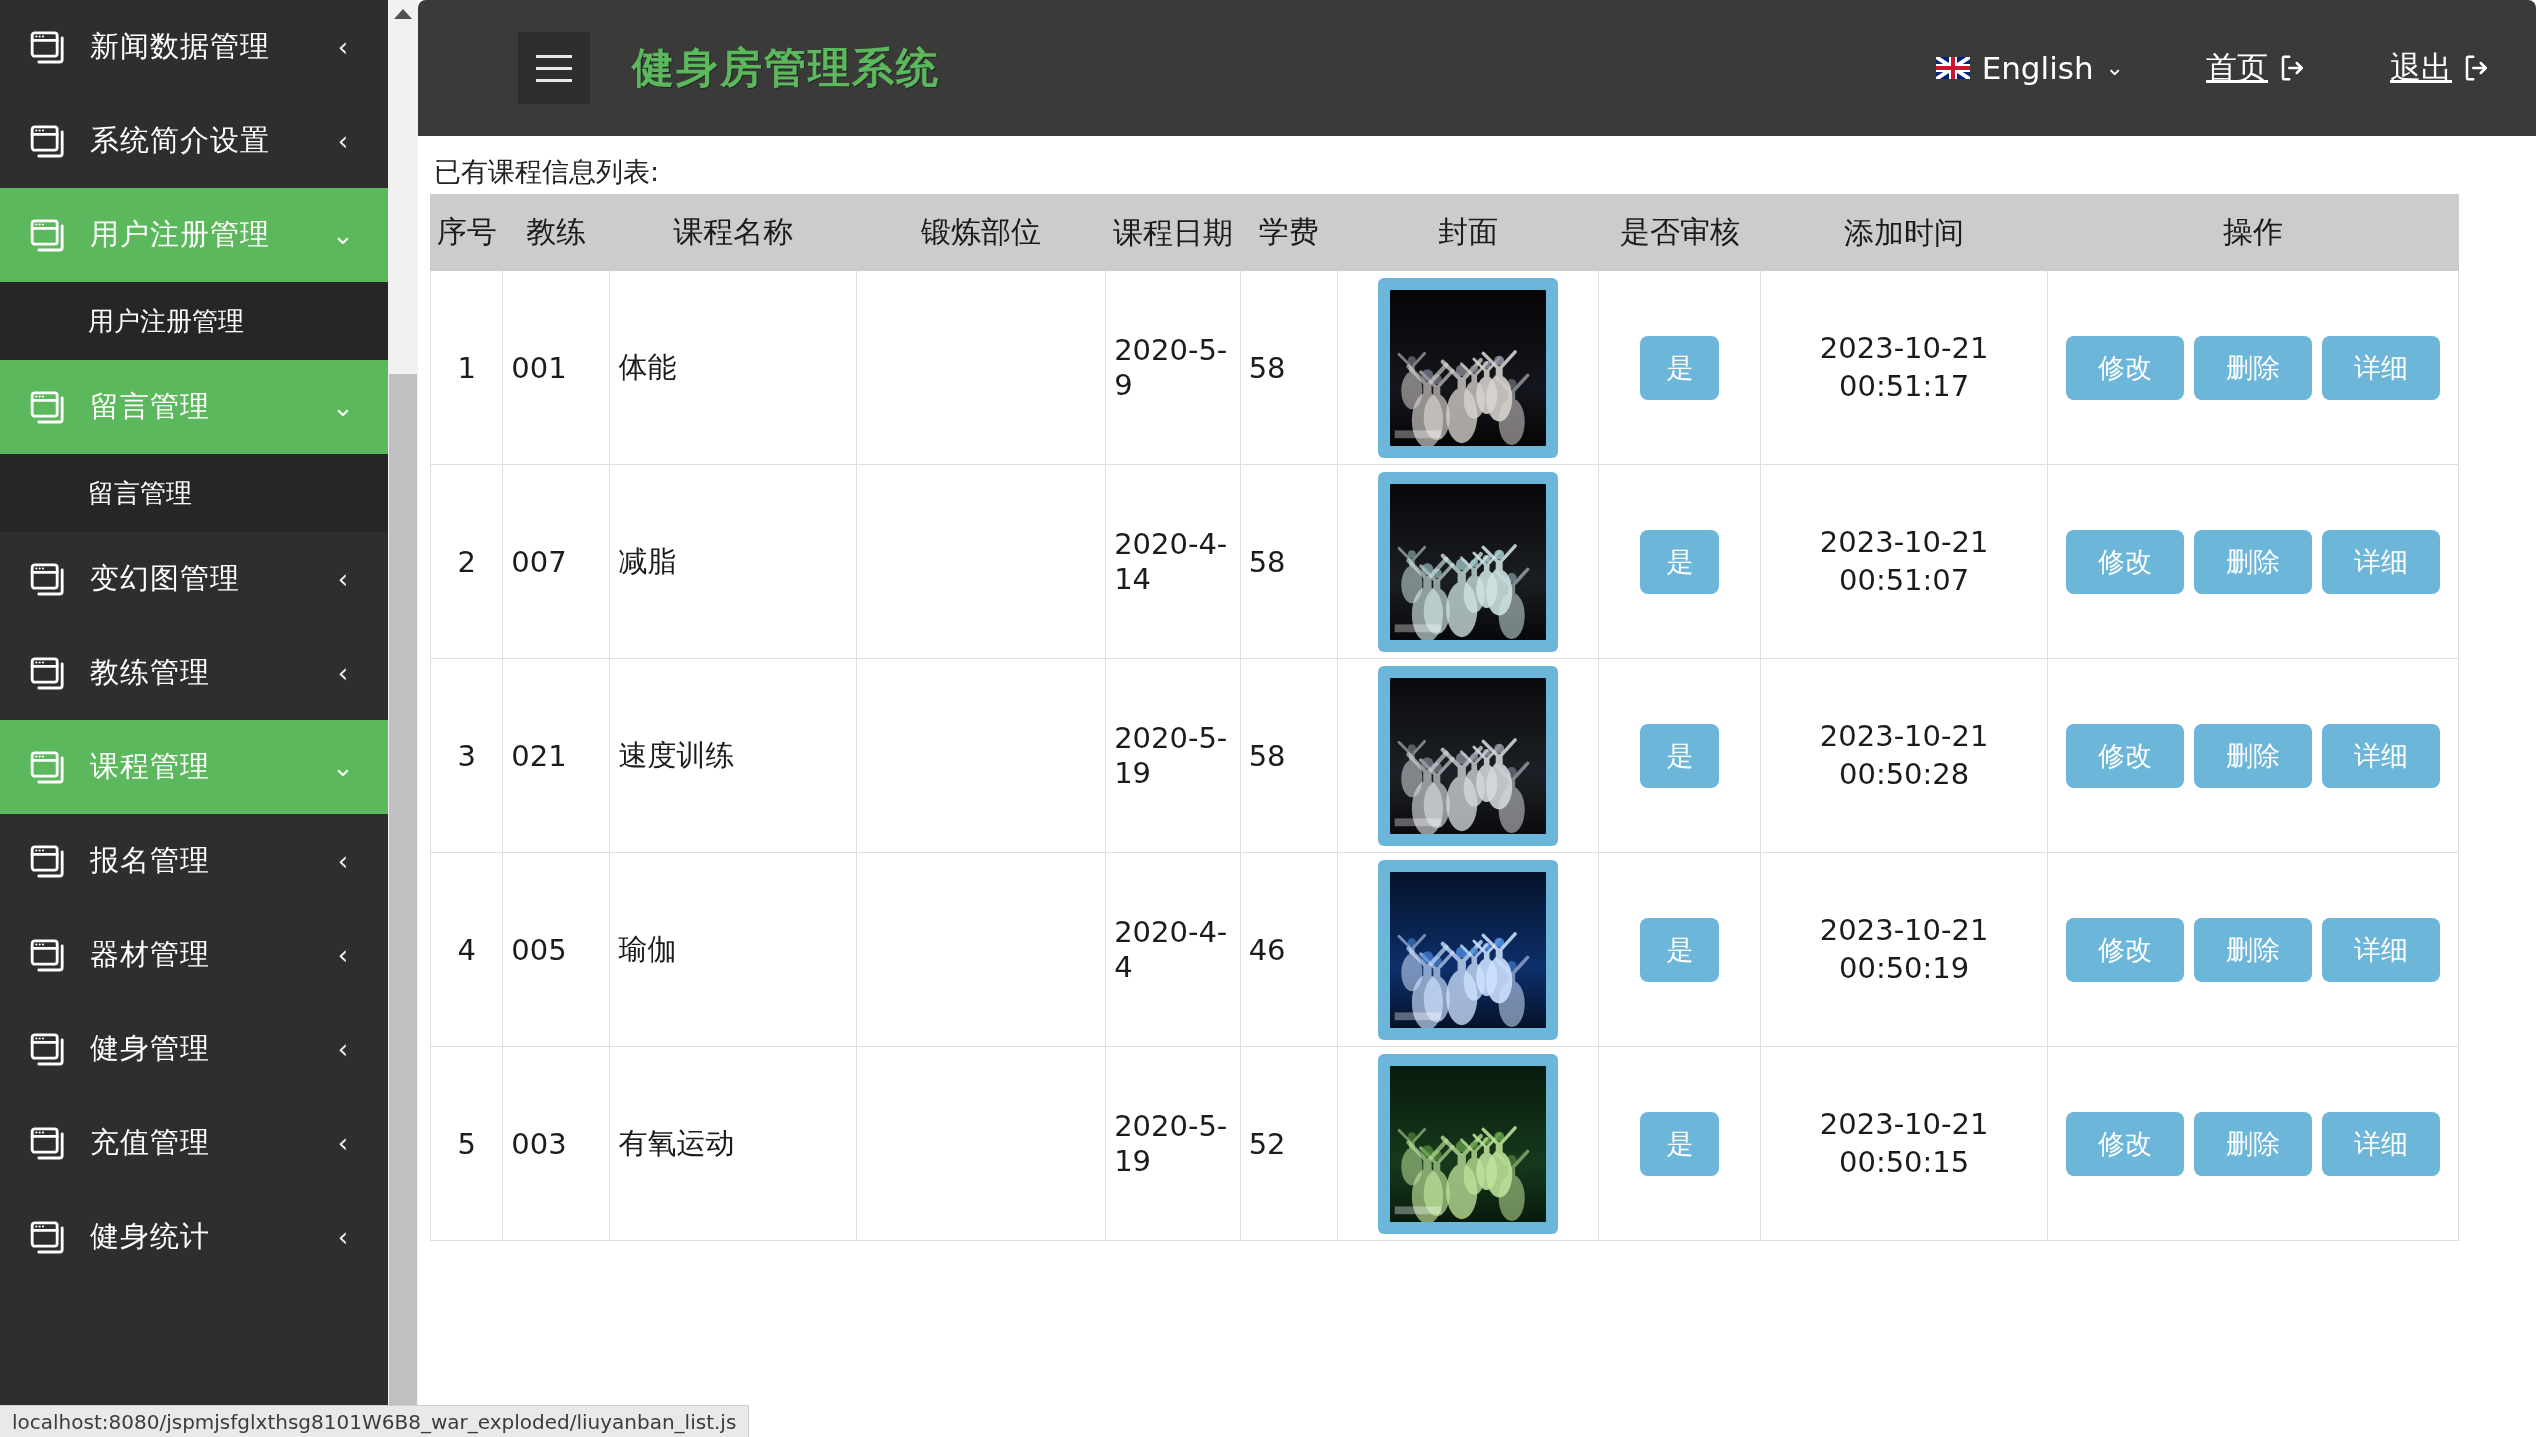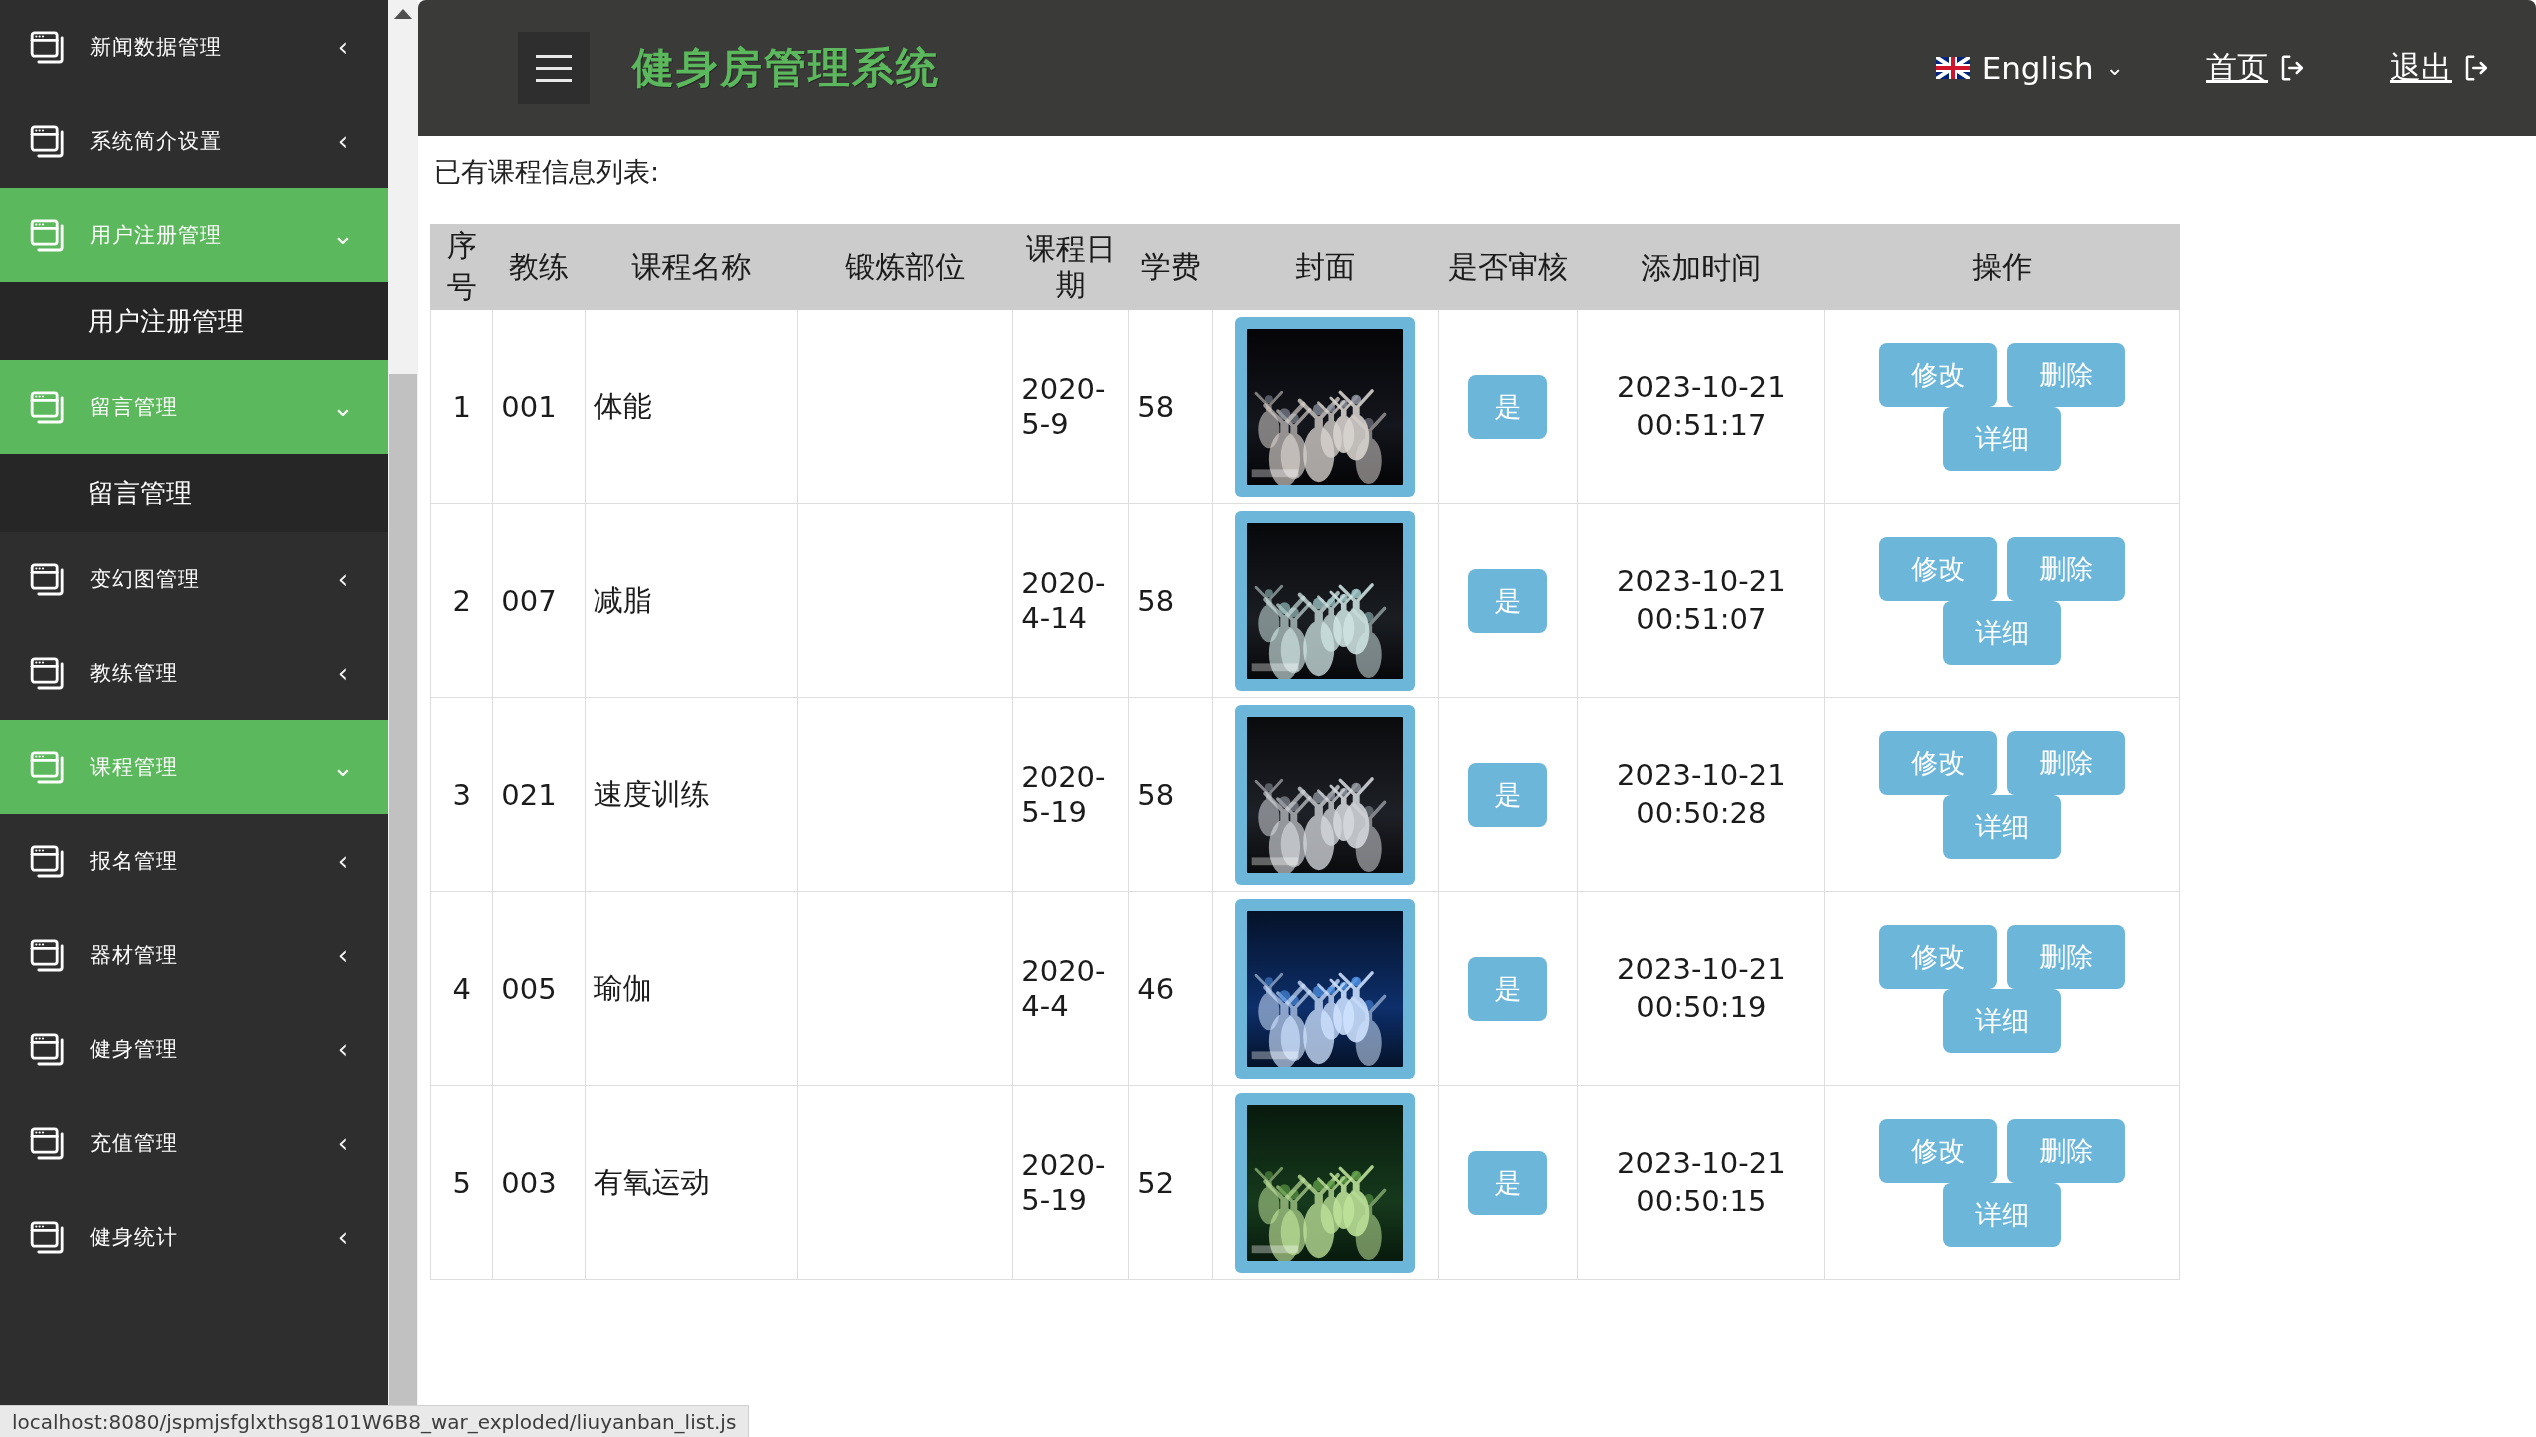--- a/index.html
+++ b/index.html
@@ -37,21 +37,21 @@
   .nav-item.active { background: #5cb85c; }
   .nav-icon {
     width: 40px; height: 40px;
     flex: 0 0 40px;
     margin-right: 22px;
     position: relative;
     display: block;
   }
   .nav-icon svg { display:block; width: 40px; height: 40px; }
   .nav-label {
-    font-size: 21px;
+    font-size: 29px;
     letter-spacing: 1px;
     flex: 1 1 auto;
     white-space: nowrap;
     font-family: Liberation Serif, serif;
   }
   .nav-caret {
     font-size: 26px;
     line-height: 1;
     opacity: .95;
     width: 22px;
@@ -199,24 +199,23 @@
   .list-title {
     font-size: 27px;
     color: #222;
     padding: 18px 0 4px 16px;
     font-family: "DejaVu Sans", "Liberation Sans", sans-serif;
   }
 
   
   .tbl-wrap { padding: 0 14px 0 12px; }
   table.grid {
-    width: 1750px;
+    width: 2029px;
     border-collapse: collapse;
     table-layout: fixed;
-    margin-top: 30px;
   }
   table.grid th {
     background: #cccccc;
     color: #1b1b1b;
     font-weight: normal;
     font-size: 30px;
     height: 76px;
     border: 1px solid #cccccc;
     text-align: center;
     font-family: "DejaVu Sans", "Liberation Sans", sans-serif;

